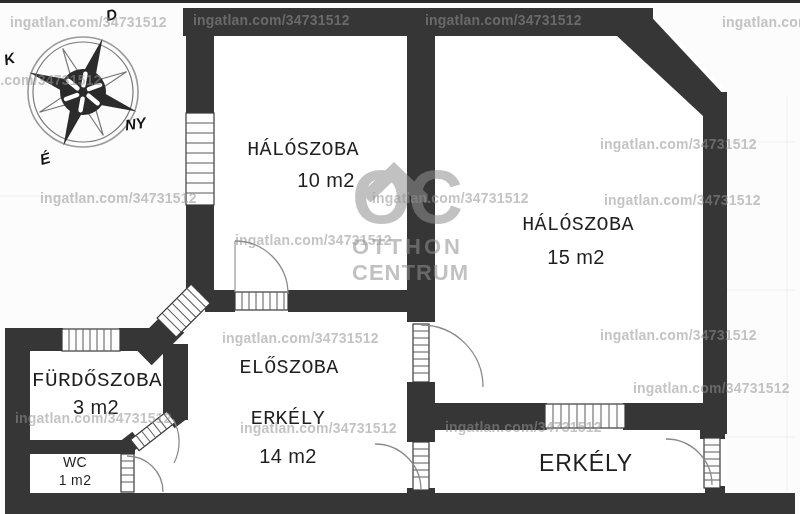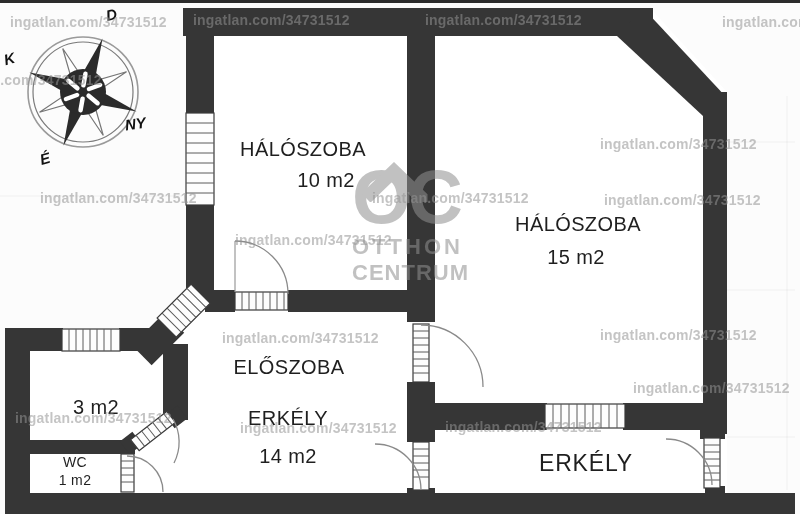--- a/index.html
+++ b/index.html
@@ -6,21 +6,21 @@
   .stage{
     position:relative;width:800px;height:514px;overflow:hidden;
     background:#fcfcfc;
     font-family:"Liberation Sans", sans-serif;
   }
   .stage svg{position:absolute;left:0;top:0;}
   .label{
     position:absolute;transform:translate(-50%,-50%);
     color:#1f1f1f;white-space:nowrap;letter-spacing:.4px;
   }
-  .room-name{font-size:20px;}
+  .room-name{font-size:20px;font-family:Liberation Mono, monospace;}
   .room-area{font-size:20px;}
   .small{font-size:14px;}
   .balcony-name{font-size:23px;letter-spacing:.8px;}
   .compass-label{
     position:absolute;font-size:15px;font-weight:bold;font-style:italic;color:#111;
   }
   .wm{
     position:absolute;font-size:14px;font-weight:bold;letter-spacing:.2px;
     color:rgba(148,148,148,.55);white-space:nowrap;pointer-events:none;
   }
@@ -172,20 +172,21 @@
   <div class="label room-name" style="left:303px;top:149px;">HÁLÓSZOBA</div>
   <div class="label room-area" style="left:318px;top:180px;margin-left:8px;">10 m2</div>
 
   <div class="label room-name" style="left:578px;top:224px;">HÁLÓSZOBA</div>
   <div class="label room-area" style="left:576px;top:257px;">15 m2</div>
 
   <div class="label room-name" style="left:289px;top:367px;">ELŐSZOBA</div>
   <div class="label room-name" style="left:288px;top:418px;">ERKÉLY</div>
   <div class="label room-area" style="left:288px;top:456px;">14 m2</div>
 
+  <div class="label room-name" style="left:97px;top:380px;font-size:21px;">FÜRDŐSZOBA</div>
   <div class="label room-area" style="left:96px;top:407px;">3 m2</div>
 
   <div class="label small" style="left:75px;top:462px;">WC</div>
   <div class="label small" style="left:75px;top:480px;">1 m2</div>
 
   <div class="label balcony-name" style="left:586px;top:463px;">ERKÉLY</div>
 
   <div class="logo">
     <svg width="100" height="40" viewBox="0 0 100 40">
       <path d="M14 36 L42 9 L69 35 L69 40" fill="none" stroke="#8f8f8f" stroke-width="13"></path>

